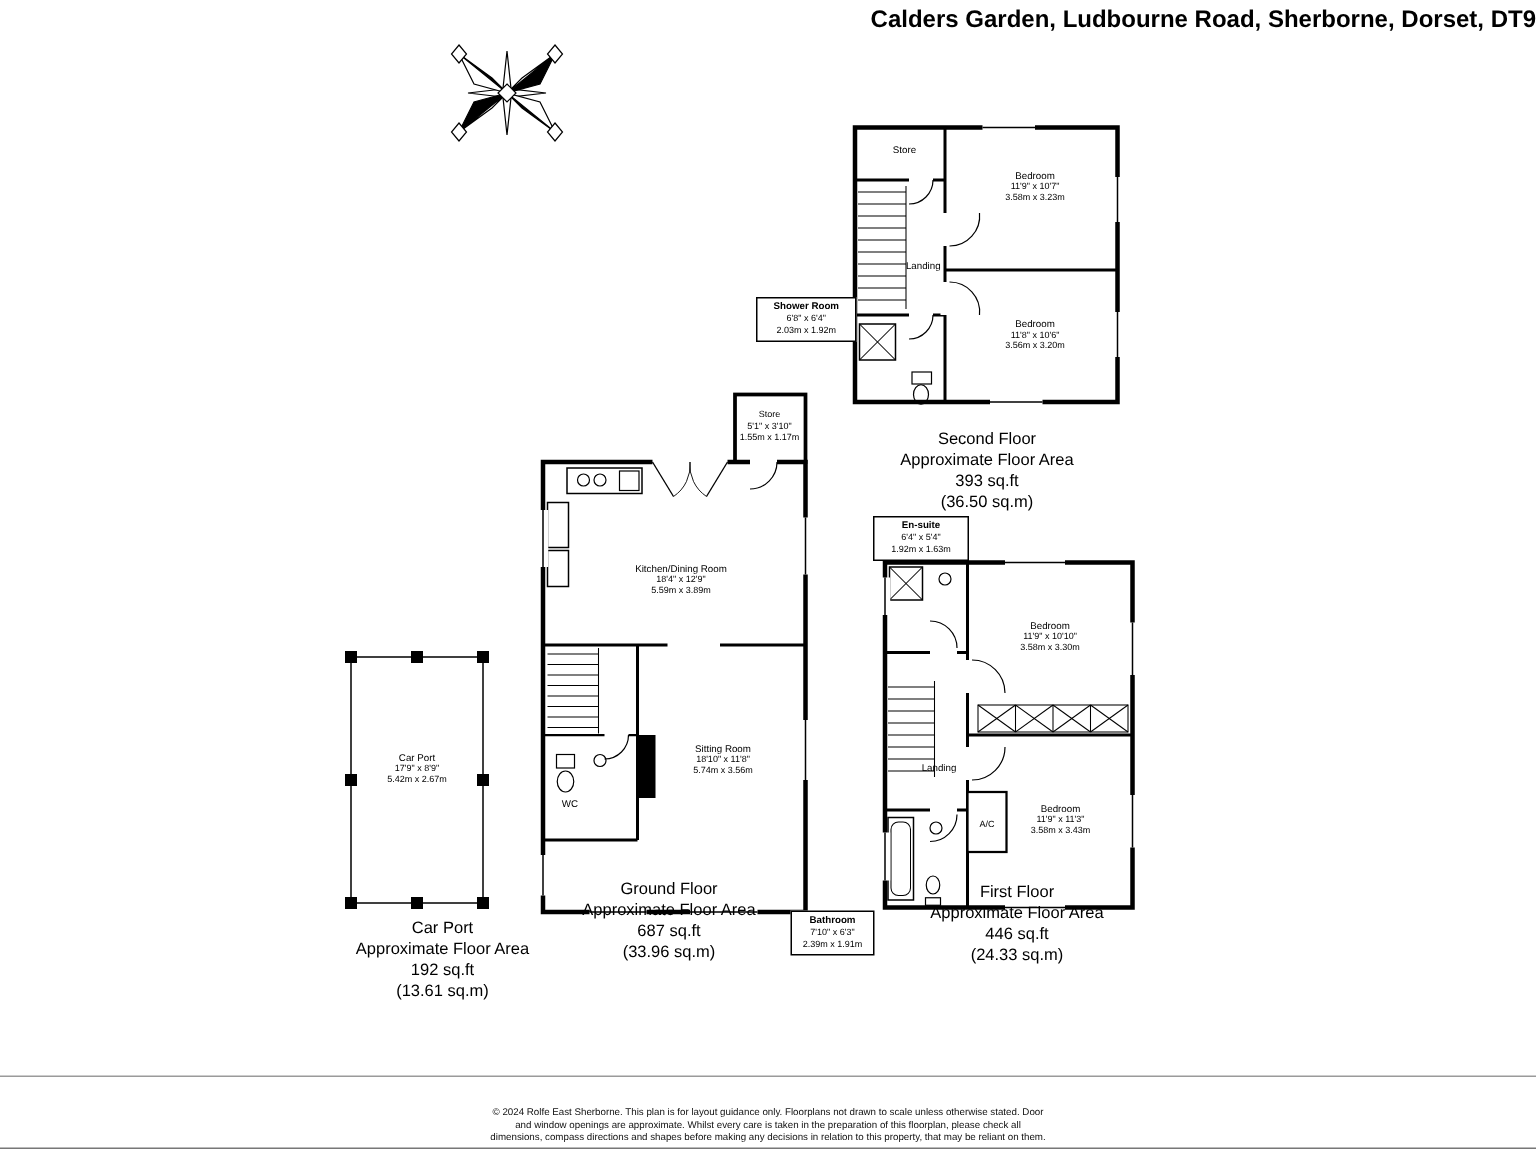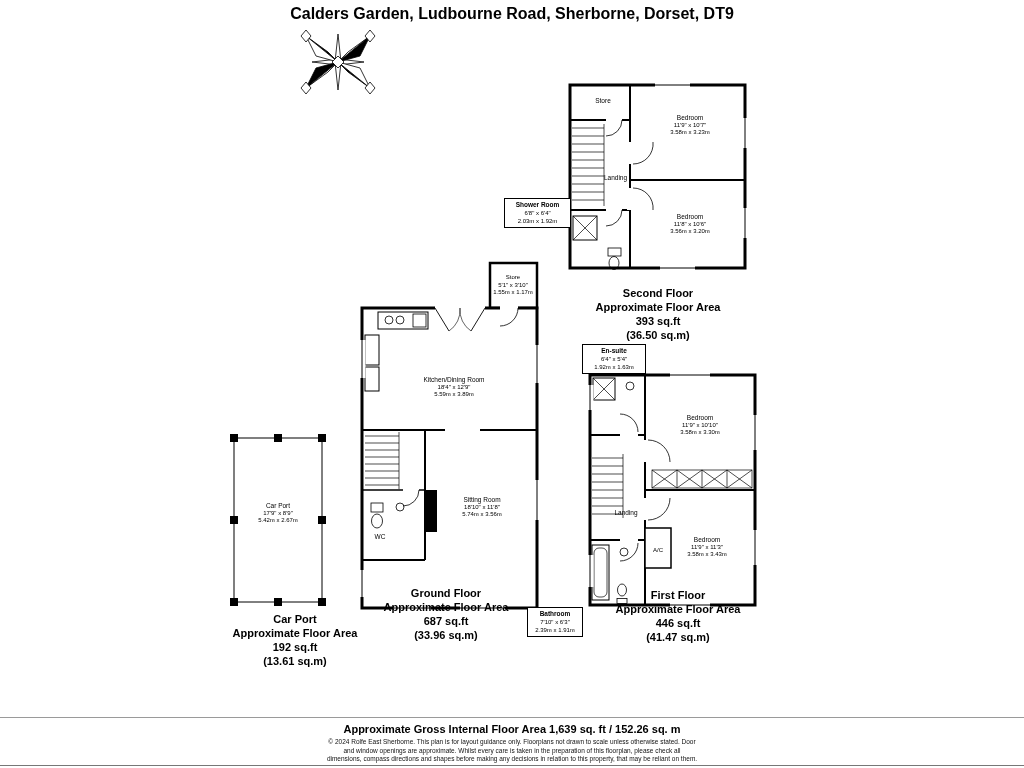--- a/index.html
+++ b/index.html
@@ -1,33 +1,33 @@
 <!DOCTYPE html>
 <html><head>
 <meta charset="utf-8">
 <style>
   *{margin:0;padding:0;box-sizing:border-box}
   html,body{background:#fff}
   .page{position:relative;width:1024px;height:768px;background:#fff;overflow:hidden;
         font-family:"Liberation Sans",sans-serif;color:#000}
-  .title{position:absolute;top:5px;left:0;width:100%;text-align:center;
+  .title{position:absolute;top:5px;left:0;width:100%;text-align:right;
          font-size:16px;font-weight:bold}
   svg.plan{position:absolute;z-index:1}
   svg.compass{position:absolute;z-index:1}
   .watermark{position:absolute;left:326px;top:336px;z-index:2;white-space:nowrap;
              font-family:"Liberation Serif",serif;font-size:72px;letter-spacing:2px;
              color:rgba(0,0,0,0.08);pointer-events:none}
   .room-label{position:absolute;z-index:3;text-align:center;line-height:7.5px}
   .room-label .nm{display:block;font-size:6.5px}
   .room-label .dim{display:block;font-size:6px}
   .callout{position:absolute;z-index:3;border:1px solid #000;background:#fff;
            text-align:center;padding:2px 1px;line-height:8px}
   .callout .nm{display:block;font-size:6.5px;font-weight:bold}
   .callout .dim{display:block;font-size:6px}
-  .floor-summary{position:absolute;z-index:3;text-align:center;font-weight:bold;
+  .floor-summary{position:absolute;z-index:3;text-align:center;font-weight:normal;
                  font-size:11px;line-height:14px}
   .floor-summary span{display:block}
   .rule{position:absolute;left:0;width:1024px;height:1px;background:#9a9a9a;z-index:3}
   .gross{position:absolute;top:723px;left:0;width:100%;text-align:center;
          font-weight:bold;font-size:11px;z-index:3}
   .disclaimer{position:absolute;top:738px;left:0;width:100%;text-align:center;
               font-size:6.5px;line-height:8.5px;color:#111;z-index:3}
   .disclaimer span{display:block}
 </style>
 </head>
@@ -340,25 +340,24 @@
   </div>
   <div class="callout" style="left:527px;top:607px;width:56px">
     <span class="nm">Bathroom</span>
     <span class="dim">7'10" x 6'3"</span>
     <span class="dim">2.39m x 1.91m</span>
   </div>
   <div class="floor-summary" style="left:588px;top:588px;width:180px">
     <span>First Floor</span>
     <span>Approximate Floor Area</span>
     <span>446 sq.ft</span>
-    <span>(41.47 sq.m)</span>
+    <span>(24.33 sq.m)</span>
   </div>
 
   <div class="rule" style="top:717px"></div>
-  <div class="gross">Approximate Gross Internal Floor Area 1,639 sq. ft / 152.26 sq. m</div>
   <div class="disclaimer">
     <span>© 2024 Rolfe East Sherborne. This plan is for layout guidance only. Floorplans not drawn to scale unless otherwise stated. Door</span>
     <span>and window openings are approximate. Whilst every care is taken in the preparation of this floorplan, please check all</span>
     <span>dimensions, compass directions and shapes before making any decisions in relation to this property, that may be reliant on them.</span>
   </div>
   <div class="rule" style="top:765px;background:#777"></div>
 
 </div>
 
 </body></html>

